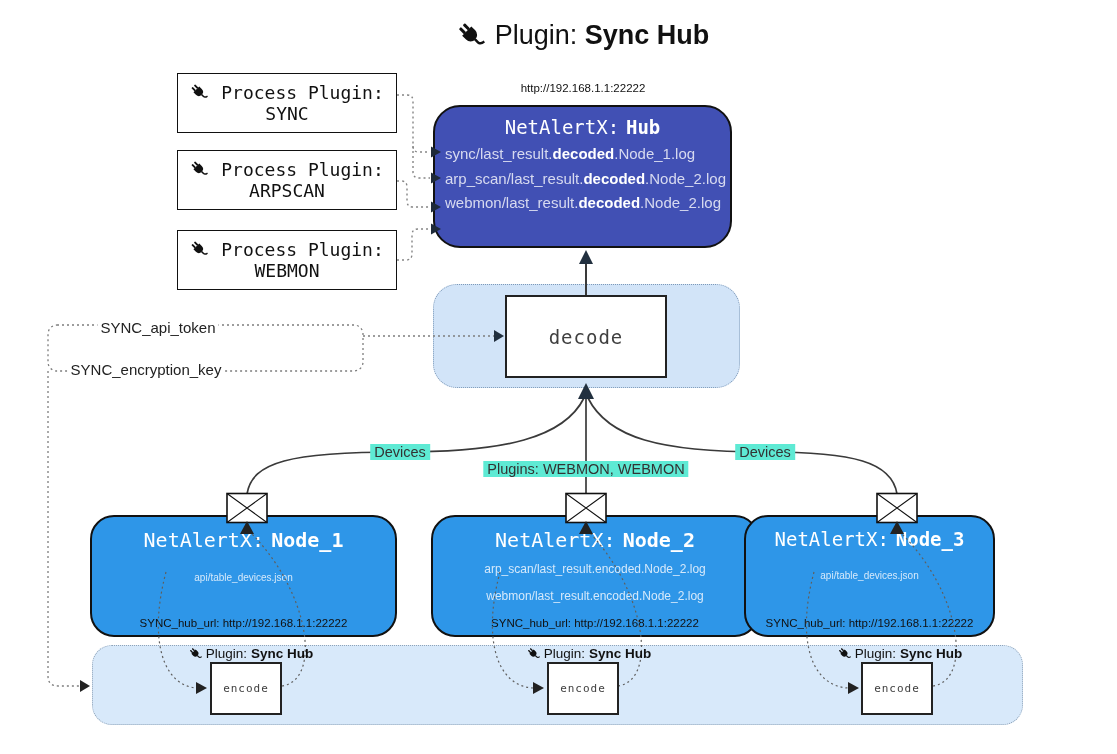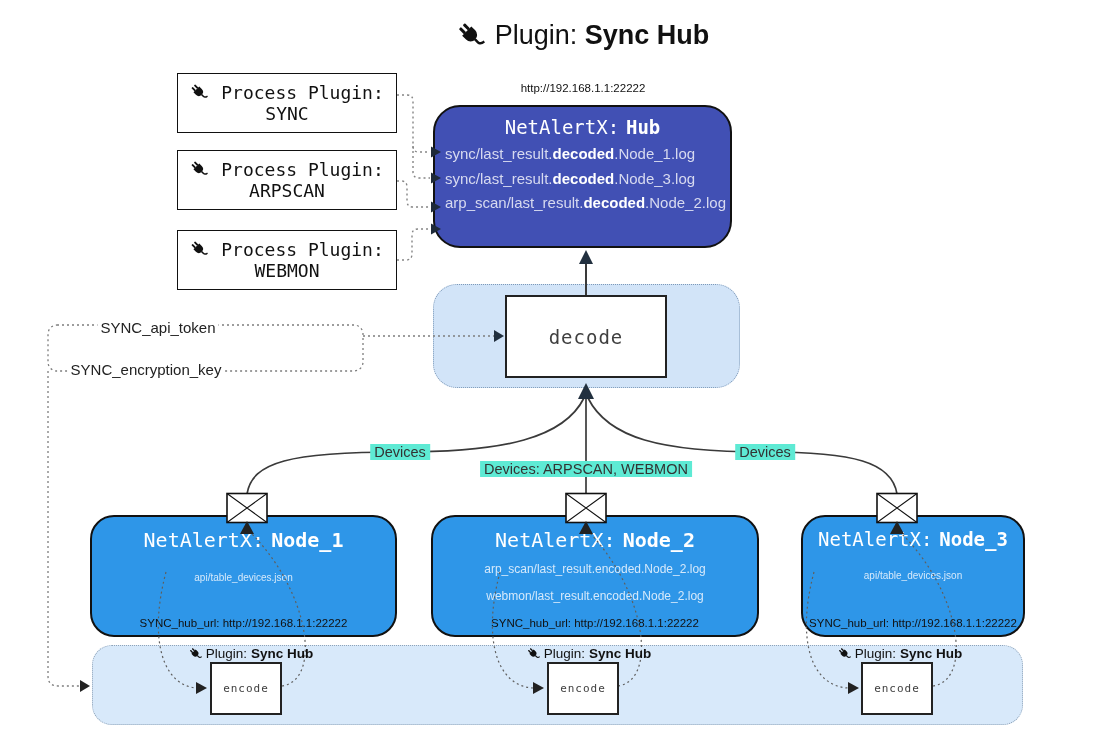--- a/index.html
+++ b/index.html
@@ -41,21 +41,21 @@
   
   .tok{position:absolute;transform:translate(-50%,-50%);background:#fff;padding:0 3px;
        font-size:15px;color:#222;z-index:6;white-space:nowrap;}
   
   .edge{position:absolute;transform:translate(-50%,-50%);background:#5eead4;padding:0 4px;
         font-size:14.5px;color:#333;z-index:6;white-space:nowrap;}
 
   
   .node{position:absolute;top:515px;height:122px;box-sizing:border-box;background:var(--node-fill);
         border:2px solid #111;border-radius:24px;color:#fff;}
-  #node-0{left:90px;width:307px;} #node-1{left:431px;width:328px;} #node-2{left:801px;width:224px;}
+  #node-0{left:90px;width:307px;} #node-1{left:431px;width:328px;} #node-2{left:744px;width:251px;}
   .node-title{text-align:center;font-size:20px;margin-top:11px;white-space:nowrap;}
   .node-title .pre{margin-right:.6ch;}
   .node-files{text-align:center;font-size:10px;color:#d5e9fb;margin-top:12px;line-height:27px;white-space:nowrap;}
   .node.two .node-files{margin-top:4px;}
   .node-url{position:absolute;left:0;right:0;bottom:6px;text-align:center;font-size:11.5px;color:#111;}
 
   
   #bar{left:92px;top:645px;width:931px;height:80px;border-radius:20px;background:var(--bar-fill);
        border:1.6px dotted #8fa3b8;}
   .enc-label{position:absolute;top:646px;transform:translateX(-50%);display:flex;align-items:center;gap:3px;
@@ -126,35 +126,35 @@
     <span>WEBMON</span>
   </div>
 
   <div class="huburl">http://192.168.1.1:22222</div>
   <div class="hub">
     <div class="hub-title mono">
       <span class="pre">NetAlertX:</span><b>Hub</b>
     </div>
     <div class="hub-lines">
       <div><span>sync/last_result.</span><b>decoded</b><span>.Node_1.log</span></div>
-      <div><span>sync/last_result.</span><b>decoded</b><span>.Node_3.log</span></div>
       <div><span>arp_scan/last_result.</span><b>decoded</b><span>.Node_2.log</span></div>
+      <div><span>webmon/last_result.</span><b>decoded</b><span>.Node_2.log</span></div>
     </div>
   </div>
 
   <div class="panel" id="decode-panel"></div>
   <div class="opbox mono" id="decode-box">
     <span>decode</span>
   </div>
 
   <span class="tok" style="left:158px;top:327px;">SYNC_api_token</span>
   <span class="tok" style="left:146px;top:369px;">SYNC_encryption_key</span>
 
   <span class="edge" style="left:400px;top:452px;">Devices</span>
-  <span class="edge" style="left:586px;top:469px;">Devices: ARPSCAN, WEBMON</span>
+  <span class="edge" style="left:586px;top:469px;">Plugins: WEBMON, WEBMON</span>
   <span class="edge" style="left:765px;top:452px;">Devices</span>
 
   <div class="node" id="node-0">
     <div class="node-title mono">
       <span class="pre">NetAlertX:</span><b>Node_1</b></div>
     <div class="node-files">
       <div>api/table_devices.json</div>
       </div>
     <div class="node-url">SYNC_hub_url: http://192.168.1.1:22222</div>
   </div>

